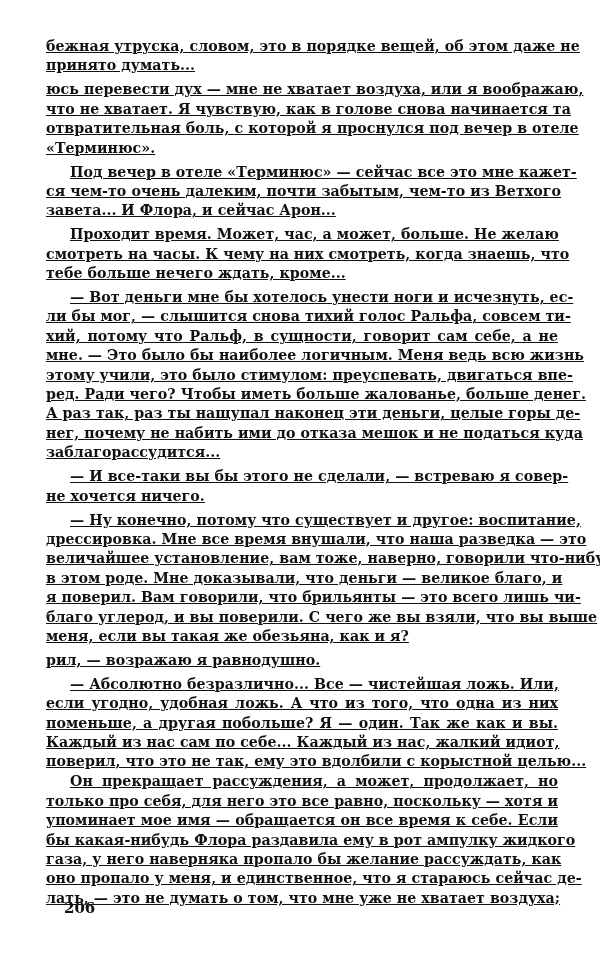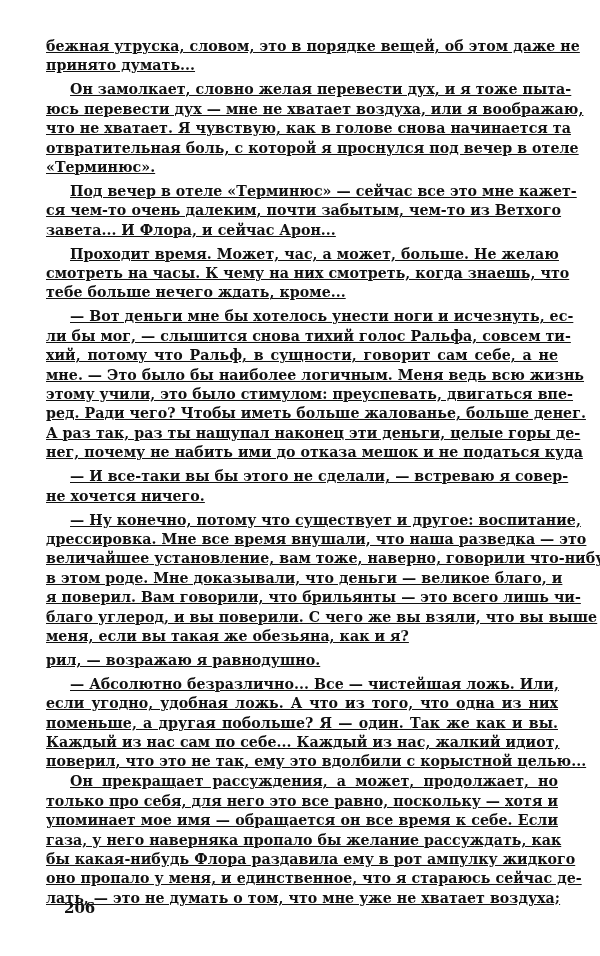--- a/index.html
+++ b/index.html
@@ -25,21 +25,20 @@
 </style>
 </head>
 <body>
 
 <div class="page" id="page-root">
     <div class="para">
       <span class="line">бежная утруска, словом, это в порядке вещей, об этом даже не</span>
       <span class="line last">принято думать...</span>
     </div>
     <div class="para">
-      <span class="line indent">Он замолкает, словно желая перевести дух, и я тоже пыта-</span>
       <span class="line">юсь перевести дух — мне не хватает воздуха, или я воображаю,</span>
       <span class="line">что не хватает. Я чувствую, как в голове снова начинается та</span>
       <span class="line">отвратительная боль, с которой я проснулся под вечер в отеле</span>
       <span class="line last">«Терминюс».</span>
     </div>
     <div class="para">
       <span class="line indent">Под вечер в отеле «Терминюс» — сейчас все это мне кажет-</span>
       <span class="line">ся чем-то очень далеким, почти забытым, чем-то из Ветхого</span>
       <span class="line last">завета... И Флора, и сейчас Арон...</span>
     </div>
@@ -50,20 +49,21 @@
     </div>
     <div class="para">
       <span class="line indent">— Вот деньги мне бы хотелось унести ноги и исчезнуть, ес-</span>
       <span class="line">ли бы мог, — слышится снова тихий голос Ральфа, совсем ти-</span>
       <span class="line">хий, потому что Ральф, в сущности, говорит сам себе, а не</span>
       <span class="line">мне. — Это было бы наиболее логичным. Меня ведь всю жизнь</span>
       <span class="line">этому учили, это было стимулом: преуспевать, двигаться впе-</span>
       <span class="line">ред. Ради чего? Чтобы иметь больше жалованье, больше денег.</span>
       <span class="line">А раз так, раз ты нащупал наконец эти деньги, целые горы де-</span>
       <span class="line">нег, почему не набить ими до отказа мешок и не податься куда</span>
+      <span class="line last">заблагорассудится...</span>
     </div>
     <div class="para">
       <span class="line indent">— И все-таки вы бы этого не сделали, — встреваю я совер-</span>
       <span class="line last">не хочется ничего.</span>
     </div>
     <div class="para">
       <span class="line indent">— Ну конечно, потому что существует и другое: воспитание,</span>
       <span class="line">дрессировка. Мне все время внушали, что наша разведка — это</span>
       <span class="line">величайшее установление, вам тоже, наверно, говорили что-нибудь</span>
       <span class="line">в этом роде. Мне доказывали, что деньги — великое благо, и</span>
@@ -78,19 +78,19 @@
       <span class="line indent">— Абсолютно безразлично... Все — чистейшая ложь. Или,</span>
       <span class="line">если угодно, удобная ложь. А что из того, что одна из них</span>
       <span class="line">поменьше, а другая побольше? Я — один. Так же как и вы.</span>
       <span class="line">Каждый из нас сам по себе... Каждый из нас, жалкий идиот,</span>
       <span class="line last">поверил, что это не так, ему это вдолбили с корыстной целью...</span>
     </div>
     <div class="para" style="margin-top: -4px;">
       <span class="line indent">Он прекращает рассуждения, а может, продолжает, но</span>
       <span class="line">только про себя, для него это все равно, поскольку — хотя и</span>
       <span class="line">упоминает мое имя — обращается он все время к себе. Если</span>
+      <span class="line">бы какая-нибудь Флора раздавила ему в рот ампулку жидкого</span>
       <span class="line">газа, у него наверняка пропало бы желание рассуждать, как</span>
-      <span class="line">бы какая-нибудь Флора раздавила ему в рот ампулку жидкого</span>
       <span class="line">оно пропало у меня, и единственное, что я стараюсь сейчас де-</span>
       <span class="line">лать, — это не думать о том, что мне уже не хватает воздуха;</span>
     </div>
   </div>
 <div class="pagenum">206</div>
 
 </body></html>

